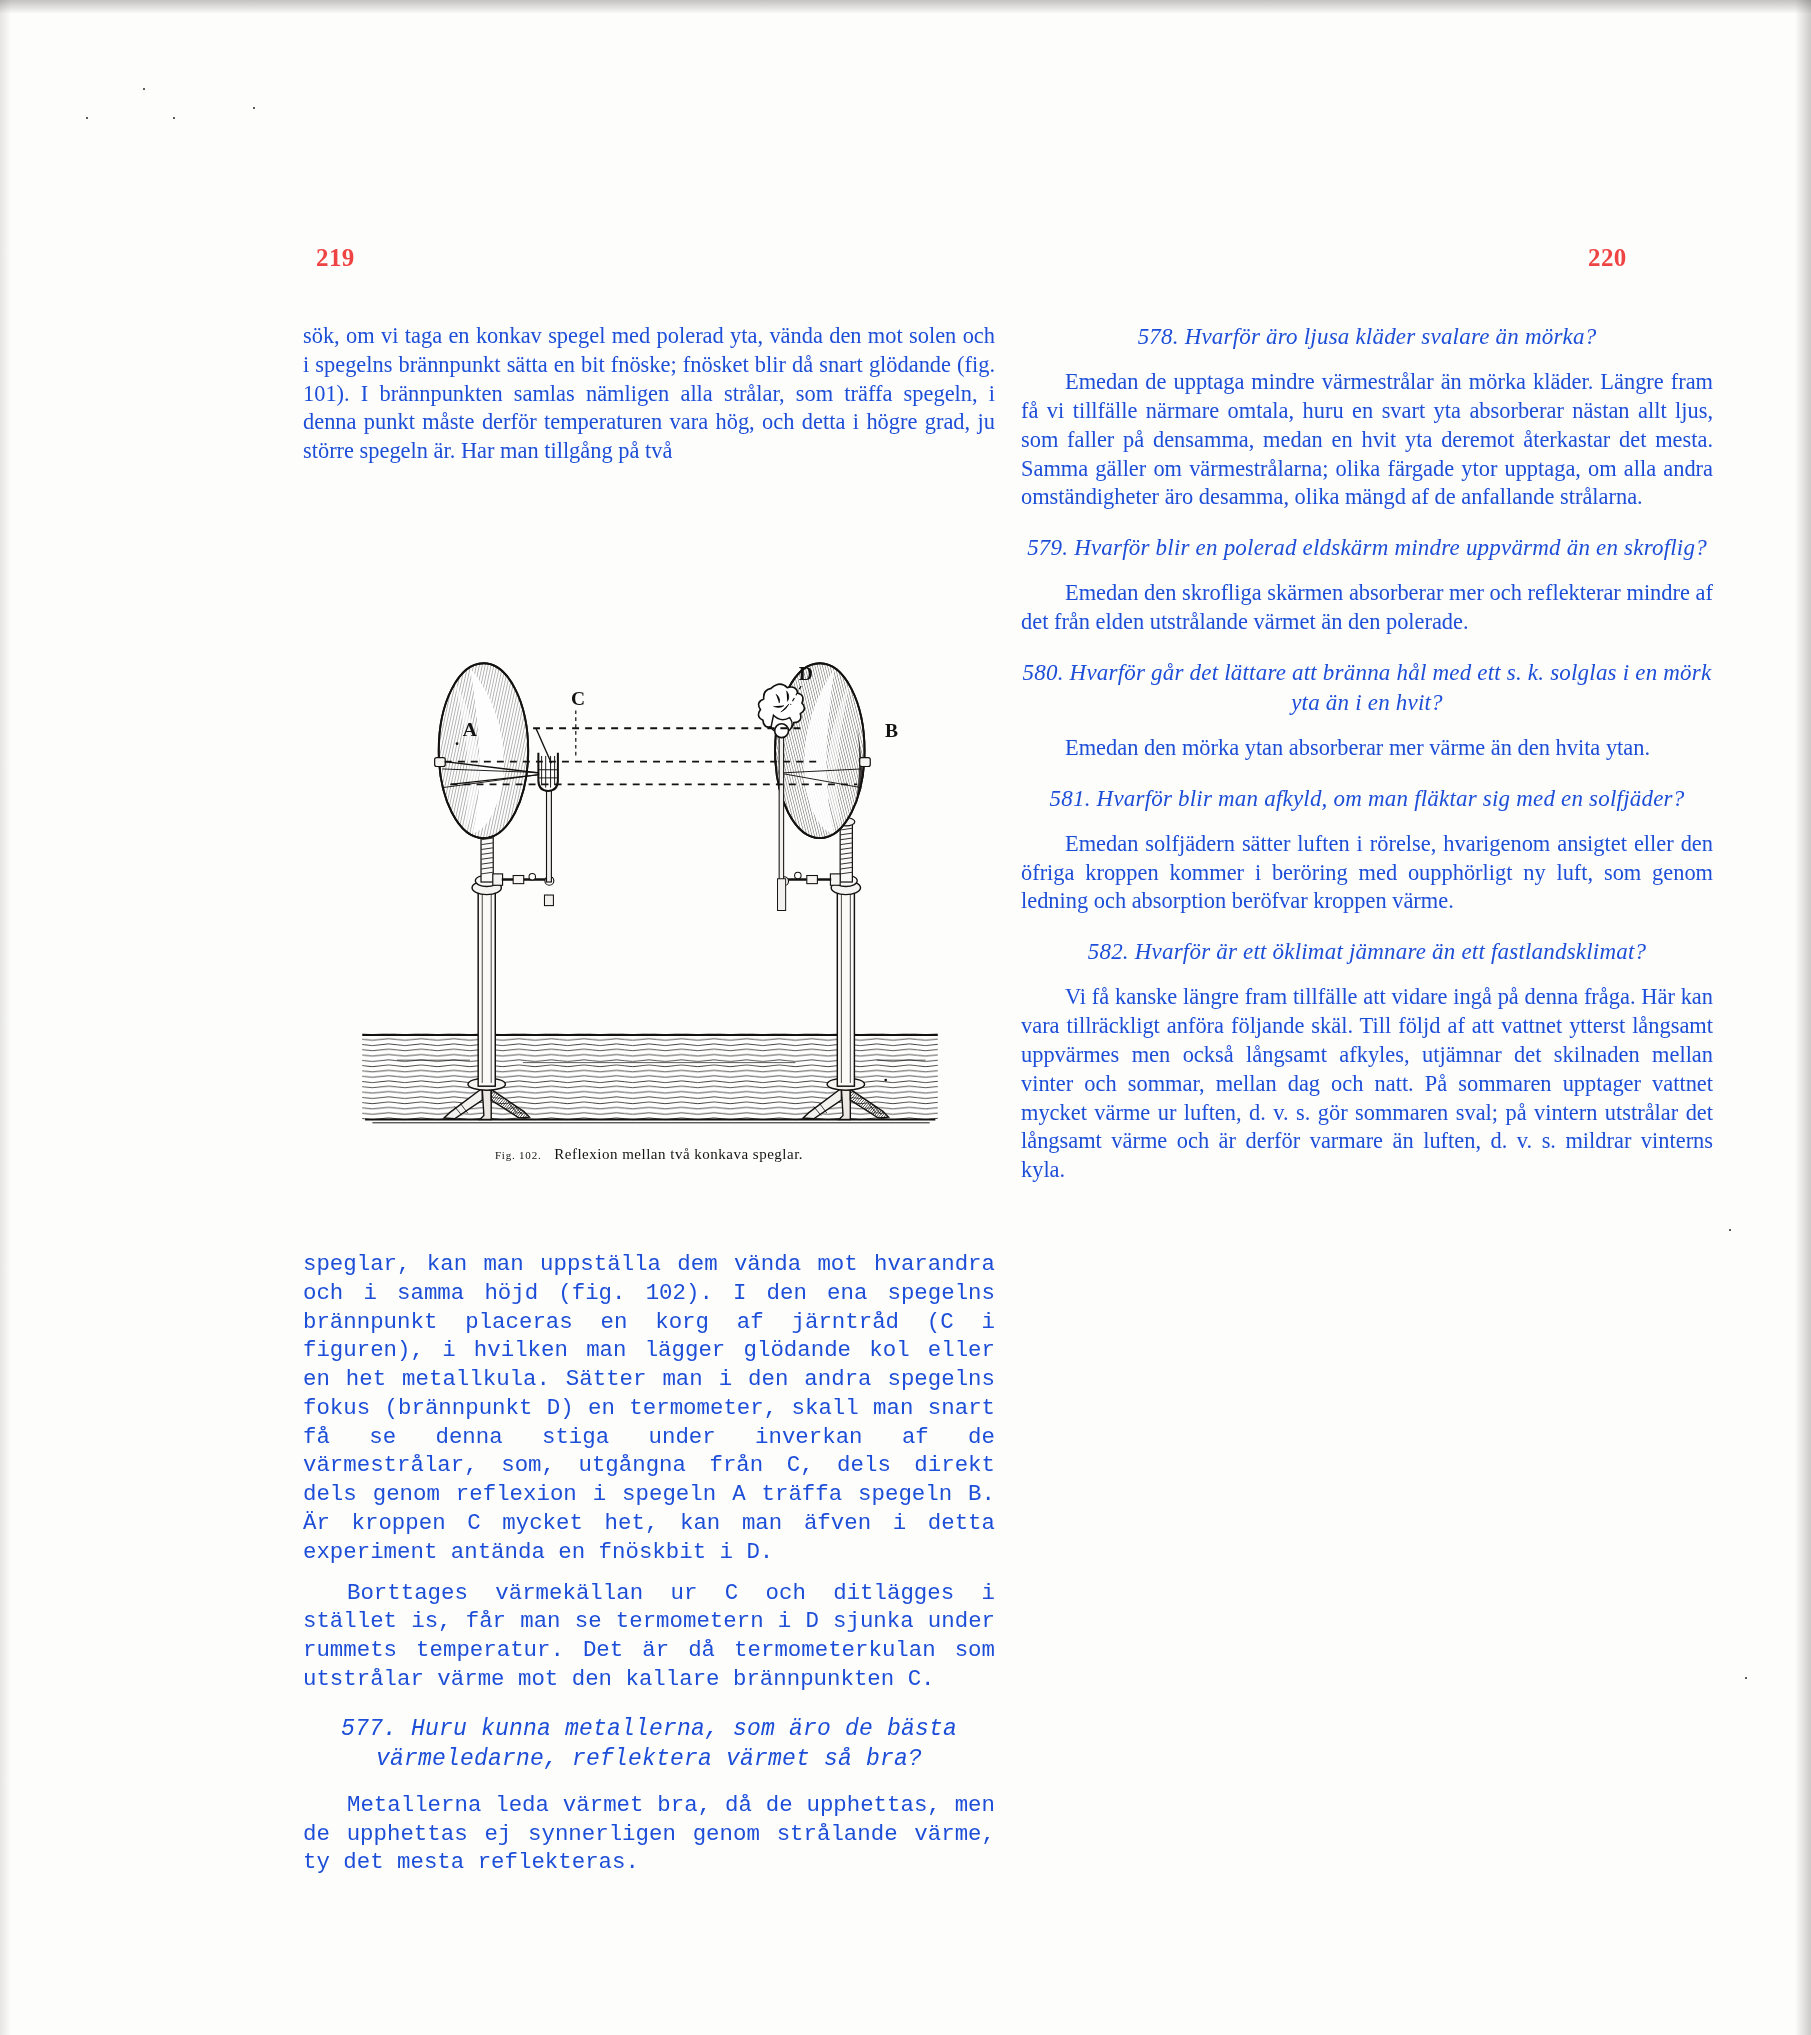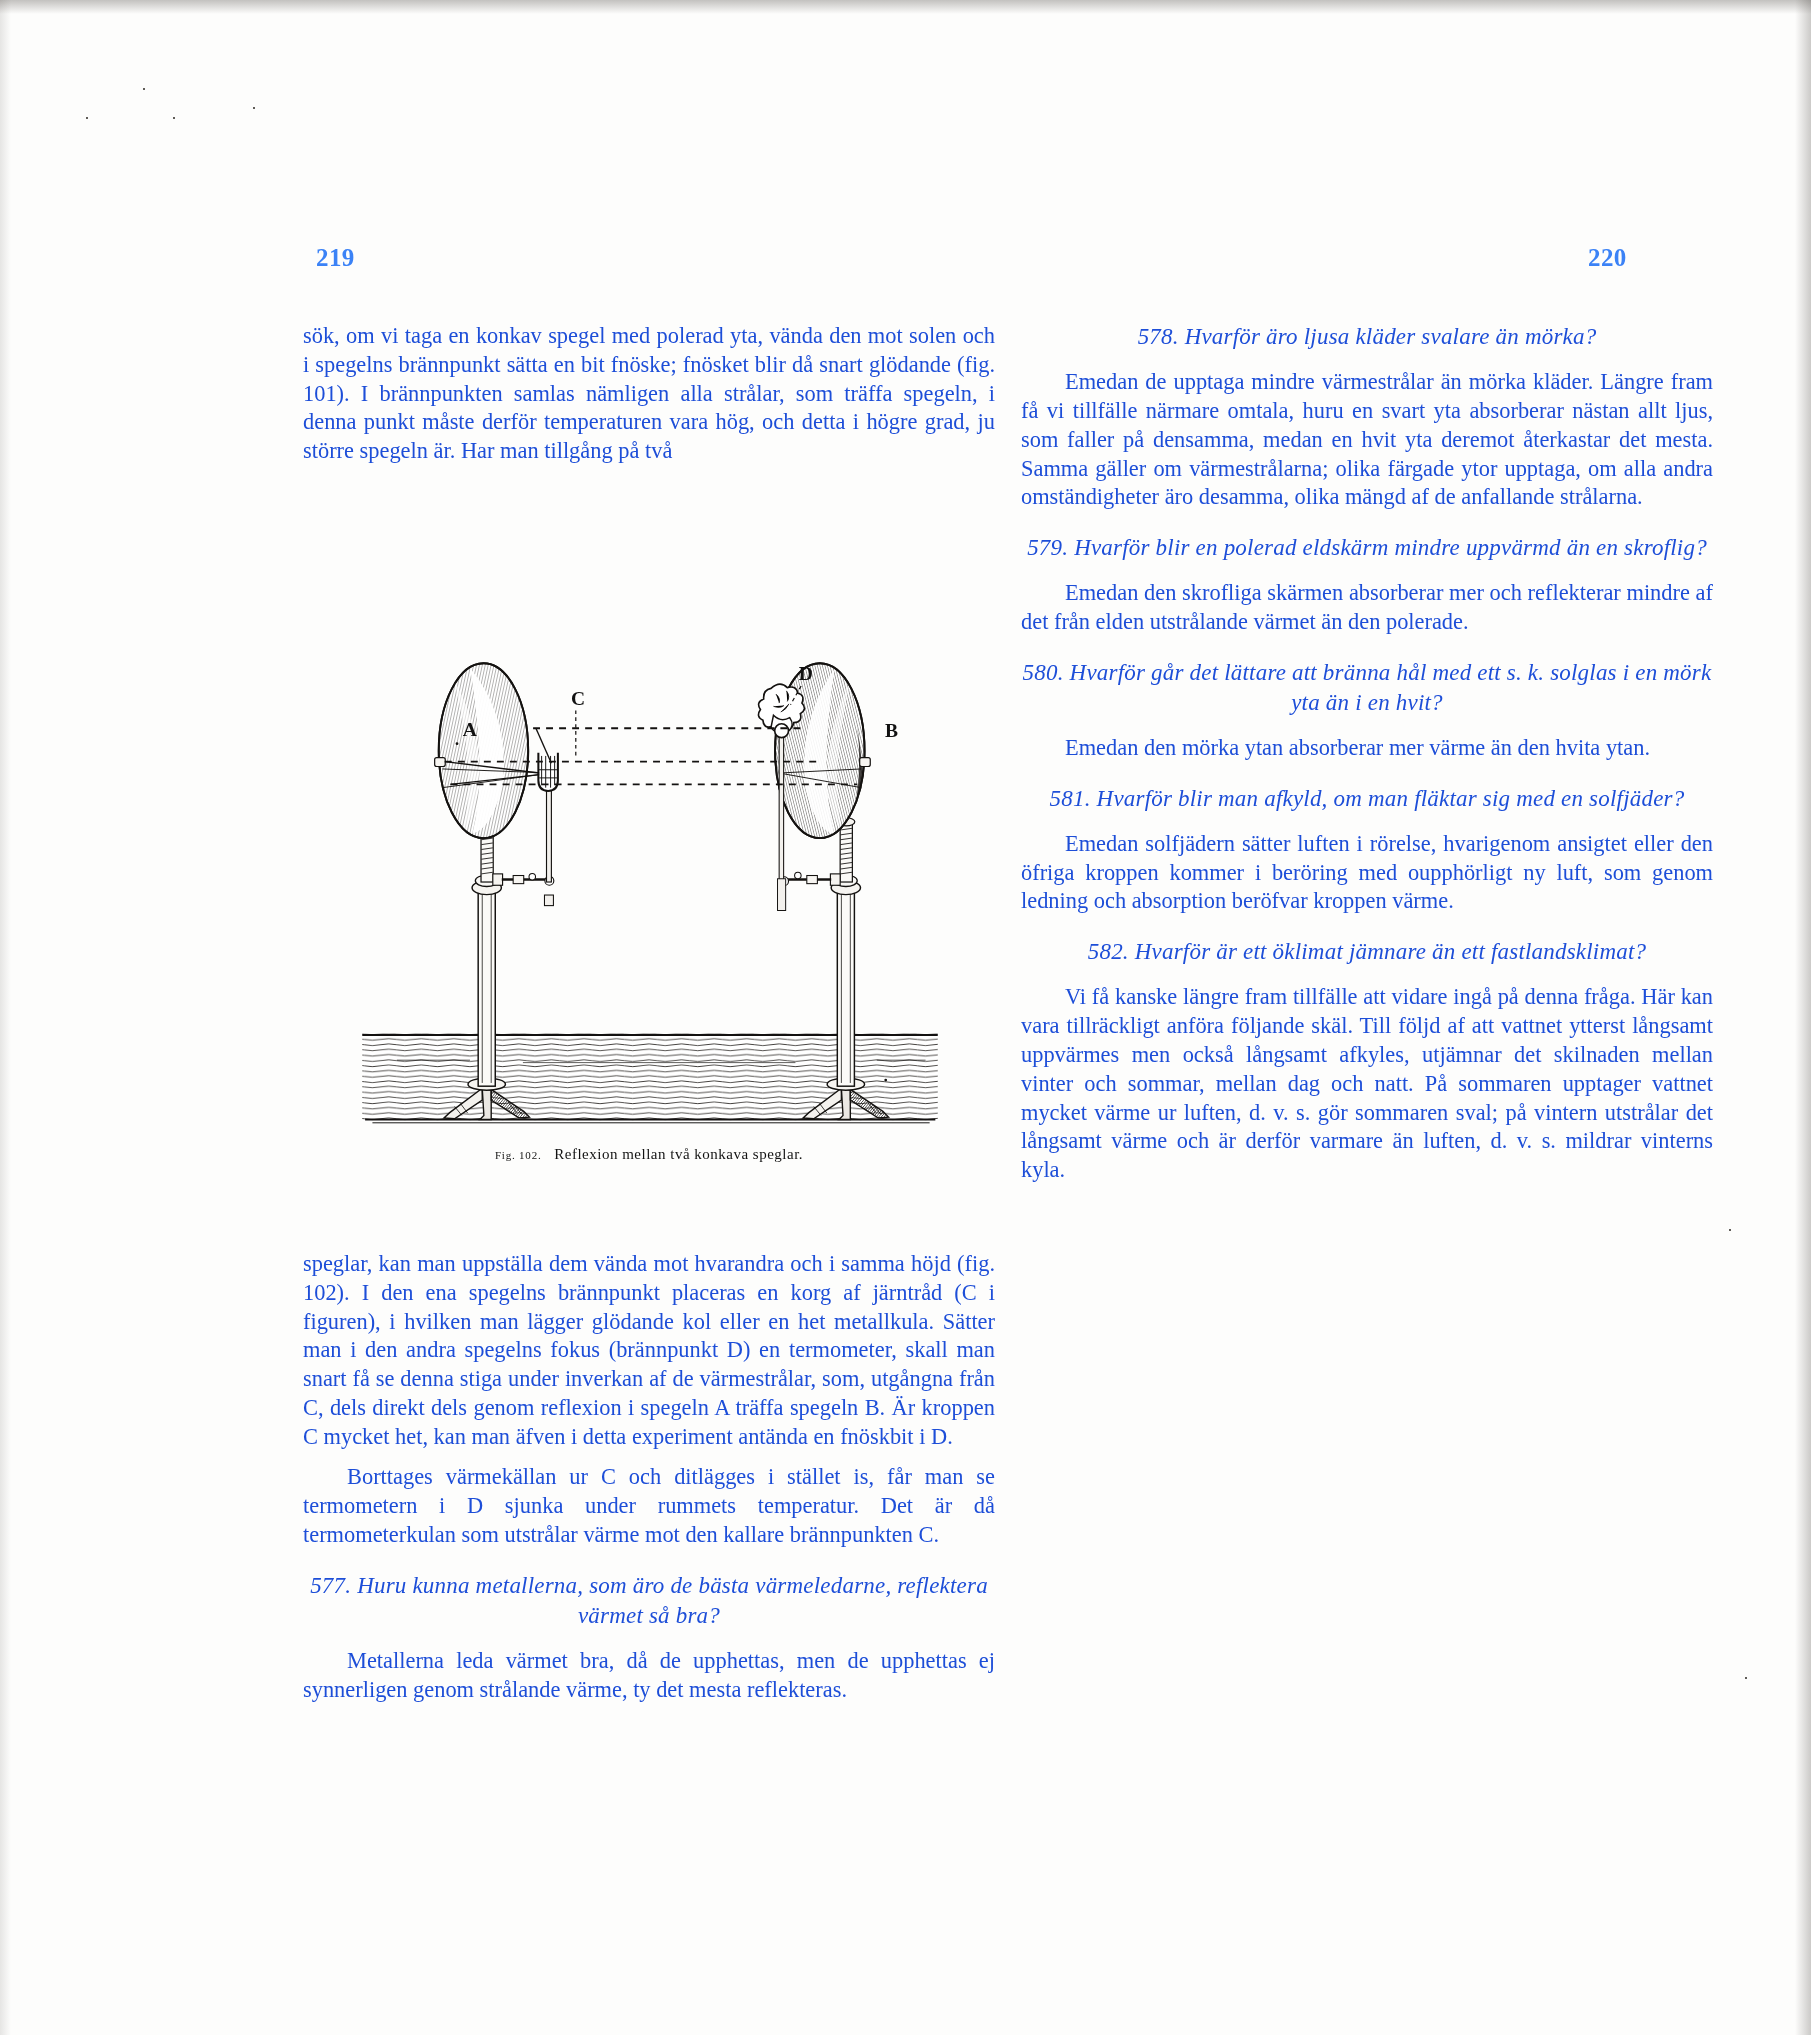--- a/index.html
+++ b/index.html
@@ -34,21 +34,21 @@
                     background: linear-gradient(to right, rgba(60,55,50,0.12), rgba(255,255,255,0)); }
 
   .speck { position: absolute; background: #2a2622; border-radius: 50%; pointer-events: none; }
 
   
   .folio {
     position: absolute;
     font-size: 25px;
     font-weight: 700;
     letter-spacing: 0.4px;
-    color: #3b82f6;
+    color: #ef4444;
   }
   .folio-left  { left: 316px;  top: 244px; }
   .folio-right { left: 1588px; top: 244px; }
 
   
   .column {
     position: absolute;
     top: 322px;
     width: 692px;
     font-size: 22.4px;
@@ -337,21 +337,21 @@
           <line x1="1300" y1="1006" x2="1420" y2="1006"></line>
         </g>
       </svg>
     </div>
     <div class="figure-caption">
       <span class="smallcaps">Fig. 102.</span>
       &nbsp;&nbsp;<span>Reflexion mellan två konkava speglar.</span>
     </div>
   </div>
 
-  <div class="column col-left" style="top:1250px;">
+  <div class="column col-left" style="top:1250px;font-family:Liberation Mono, monospace;">
     <p class="para noindent">speglar, kan man uppställa dem vända mot hvarandra och i samma höjd (fig. 102). I den ena spegelns brännpunkt placeras en korg af järntråd (C i figuren), i hvilken man lägger glödande kol eller en het metallkula. Sätter man i den andra spegelns fokus (brännpunkt D) en termometer, skall man snart få se denna stiga under inverkan af de värmestrålar, som, utgångna från C, dels direkt dels genom reflexion i spegeln A träffa spegeln B. Är kroppen C mycket het, kan man äfven i detta experiment antända en fnöskbit i D.</p>
     <p class="para">Borttages värmekällan ur C och ditlägges i stället is, får man se termometern i D sjunka under rummets temperatur. Det är då termometerkulan som utstrålar värme mot den kallare brännpunkten C.</p>
 
     <div class="qheading">
       <span>577.</span>
       <span>Huru kunna metallerna, som äro de bästa värmeledarne, reflektera värmet så bra?</span>
     </div>
 
     <p class="para">Metallerna leda värmet bra, då de upphettas, men de upphettas ej synnerligen genom strålande värme, ty det mesta reflekteras.</p>
   </div>

